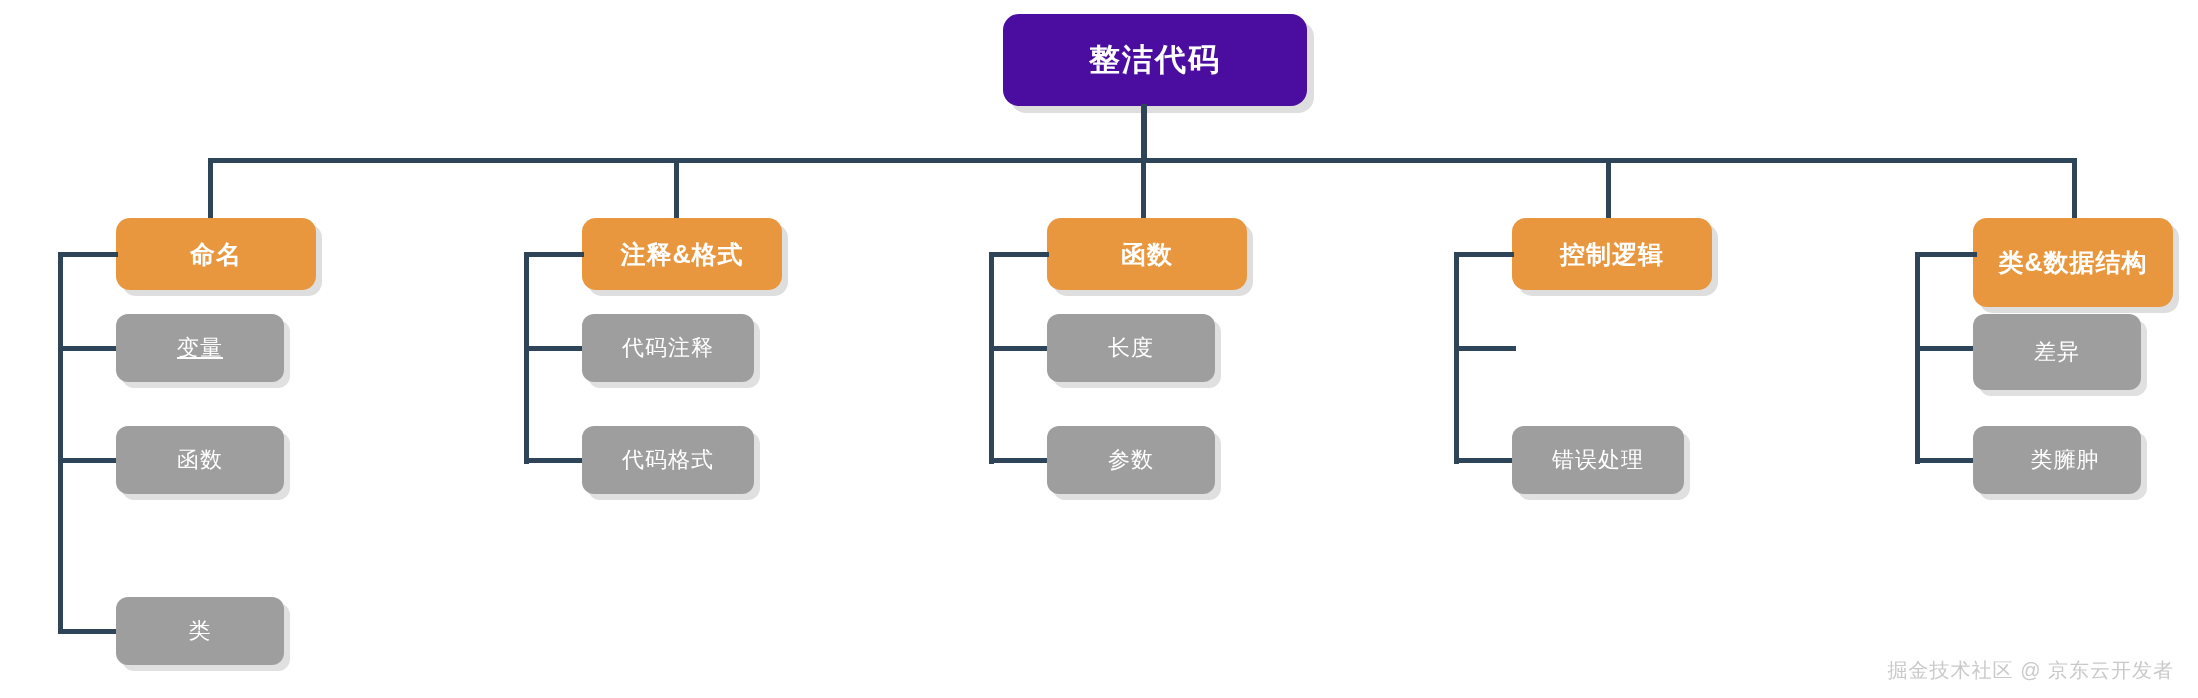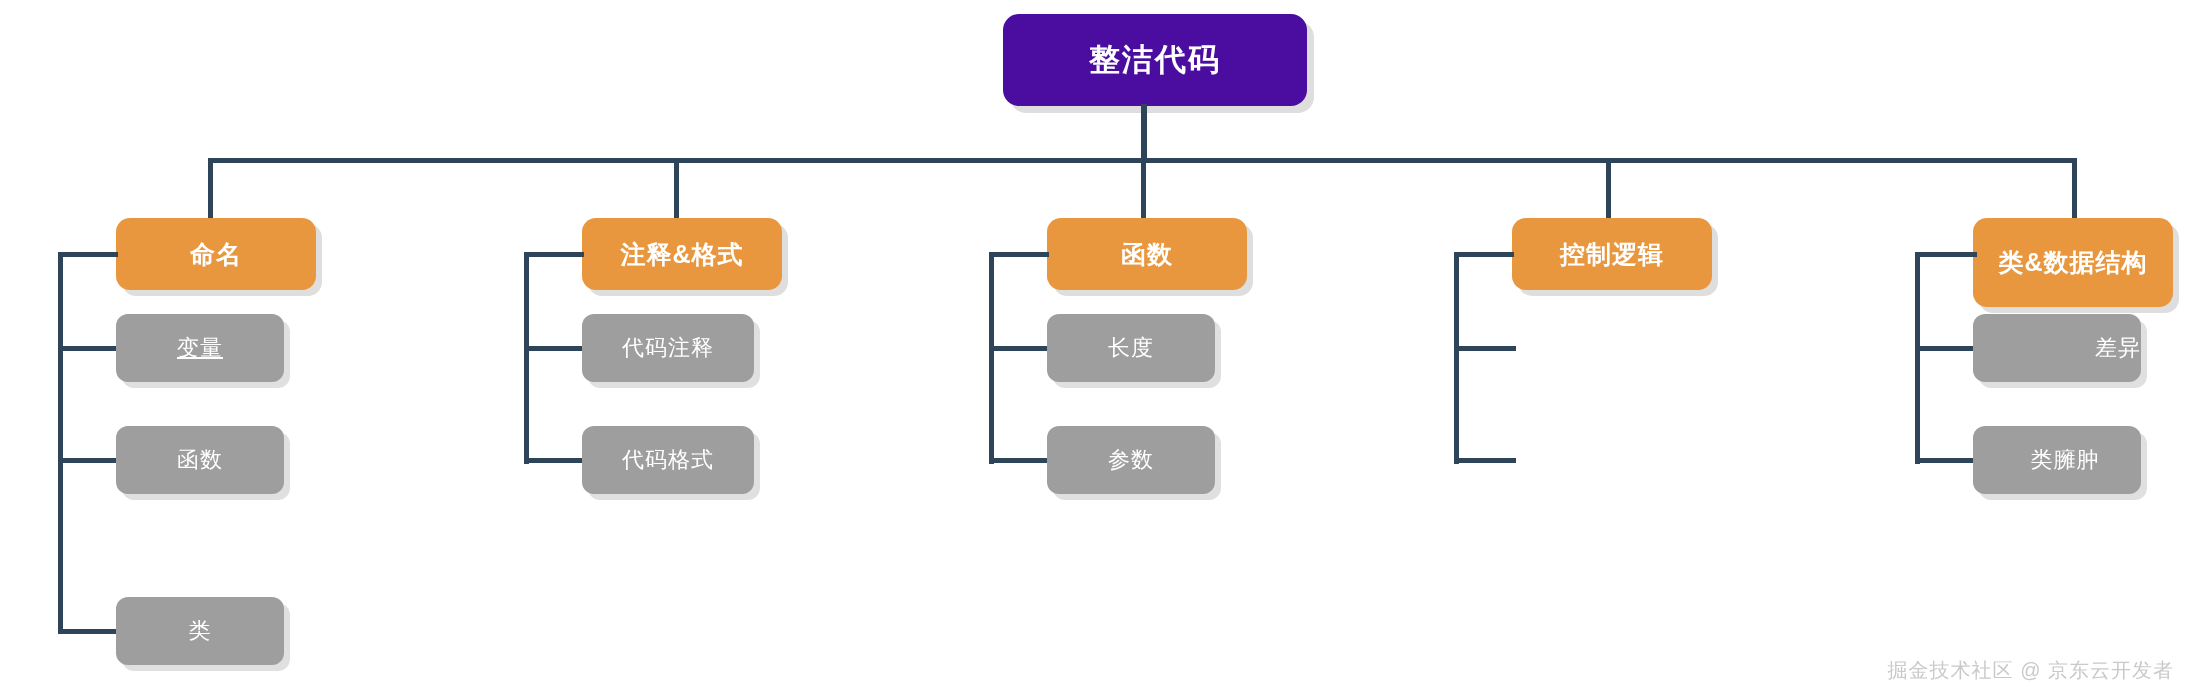--- a/index.html
+++ b/index.html
@@ -146,30 +146,33 @@
   </div>
 
   <div class="node node-branch" style="left:1512px; top:218px; width:200px; height:72px;justify-content:center;">
     <span>控制逻辑</span>
   </div>
   <div class="edge edge-h" style="left:1454px; top:252px; width:60px;"></div>
   <div class="edge edge-v" style="left:1454px; top:252px; height:212px;"></div>
   <div class="edge edge-h" style="left:1454px; top:346px; width:62px;"></div>
   <div class="edge edge-h" style="left:1454px; top:458px; width:62px;"></div>
 
+  <div class="node node-leaf" style="left:1512px; top:426px; width:172px; height:68px;">
+    <span>错误处理</span>
+  </div>
 
   <div class="node node-branch" style="left:1973px; top:218px; width:200px; height:89px;">
     <span>类&amp;数据结构</span>
   </div>
   <div class="edge edge-h" style="left:1915px; top:252px; width:62px;"></div>
   <div class="edge edge-v" style="left:1915px; top:252px; height:212px;"></div>
   <div class="edge edge-h" style="left:1915px; top:346px; width:62px;"></div>
   <div class="edge edge-h" style="left:1915px; top:458px; width:62px;"></div>
 
-  <div class="node node-leaf" style="left:1973px; top:314px; width:168px; height:68px;justify-content:flex-end;">
+  <div class="node node-leaf" style="left:1973px; top:314px; width:168px; height:76px;">
     <span>差异</span>
   </div>
   <div class="node node-leaf" style="left:1973px; top:426px; width:168px; height:68px;padding-left:16px;">
     <span>类臃肿</span>
   </div>
 
   <div class="watermark">掘金技术社区 @ 京东云开发者</div>
 
 </div>
 

